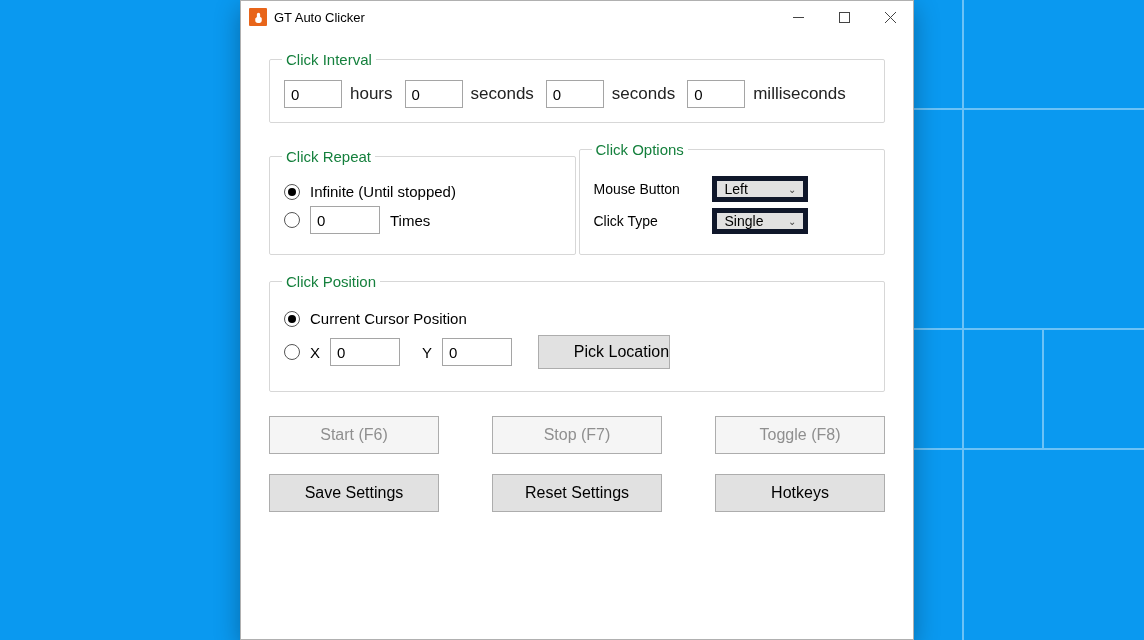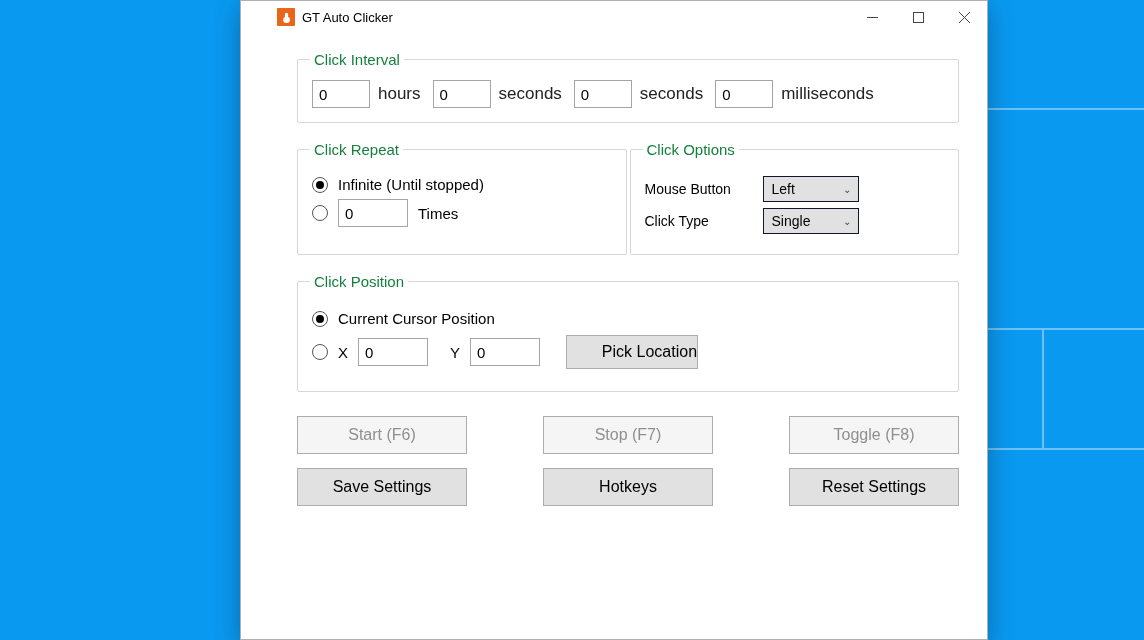--- a/index.html
+++ b/index.html
@@ -25,28 +25,27 @@
     .wallpaper-grid .row { display: flex; }
     .wallpaper-grid .cell {
       border: 0 solid rgba(255,255,255,0.4);
       box-sizing: border-box;
     }
     
     .app-window {
       position: absolute;
       left: 240px;
       top: 0;
-      width: 748px;
+      width: 674px;
       height: 640px;
       background: #ffffff;
       border: 1px solid #b0b0b0;
       box-shadow: 0 8px 24px rgba(0,0,0,0.3);
       display: flex;
       flex-direction: column;
-      padding-left: 28px;
     }
     
     .titlebar {
       height: 32px;
       display: flex;
       align-items: center;
       padding-left: 8px;
     }
     .app-icon {
       width: 18px;
@@ -95,21 +94,21 @@
     input[type="text"].num {
       width: 58px;
       height: 28px;
       border: 1px solid #a5a5a5;
       font-size: 15px;
       padding: 2px 6px;
       background: #fff;
     }
     .lbl { font-size: 17px; color: #222; margin-right: 8px; }
     
-    .two-col { display: flex; gap: 3px; }
+    .two-col { display: flex; gap: 3px; align-items: flex-end; }
     .two-col > fieldset { flex: 1; margin-top: 8px; }
     
     .radio-row {
       display: flex;
       align-items: center;
       gap: 10px;
       margin: 6px 0;
       font-size: 15px;
     }
     .radio {
@@ -129,21 +128,21 @@
       background: #000;
       border-radius: 50%;
     }
     
     .opt-row { display: flex; align-items: center; margin: 6px 0; }
     .opt-row .opt-label { font-size: 14px; width: 118px; }
     .select {
       width: 96px;
       height: 26px;
       background: #e1e1e1;
-      border: 1px solid #0f172a;
+      border: 5px solid #0f172a;
       display: flex;
       align-items: center;
       padding: 0 6px 0 8px;
       font-size: 14px;
       position: relative;
     }
     .select .caret {
       margin-left: auto;
       font-size: 10px;
       color: #444;
@@ -158,21 +157,21 @@
       font-size: 16px;
       display: inline-flex;
       align-items: center;
       justify-content: center;
       cursor: default;
     }
     .btn-enabled { background: #e1e1e1; color: #000; }
     .btn-disabled { background: #f5f5f5; color: #8f8f8f; }
     .btn-pick { width: 132px; height: 34px; margin-left: 16px; justify-content: flex-end; }
     
-    .action-rows { margin-top: 24px; display: flex; flex-direction: column; gap: 14px; }
+    .action-rows { margin-top: 24px; display: flex; flex-direction: column; gap: 20px; }
     .action-row { display: flex; justify-content: space-between; }
     .action-row .btn { width: 170px; }
     
     .int-row { display: flex; align-items: center; gap: 8px; flex-wrap: nowrap; }
     .int-row .lbl { margin-right: 4px; }
   </style>
 </head>
 <body>
 
 <div class="desktop">
@@ -301,23 +300,23 @@
             </div>
           <div class="btn btn-disabled">
               <span>Toggle (F8)</span>
             </div>
         </div>
         <div class="action-row">
           <div class="btn btn-enabled">
               <span>Save Settings</span>
             </div>
           <div class="btn btn-enabled">
+              <span>Reset Settings</span>
+            </div>
+          <div class="btn btn-enabled">
               <span>Hotkeys</span>
-            </div>
-          <div class="btn btn-enabled">
-              <span>Reset Settings</span>
             </div>
         </div>
       </div>
 
     </div>
   </div>
 </div>
 
 </body></html>

